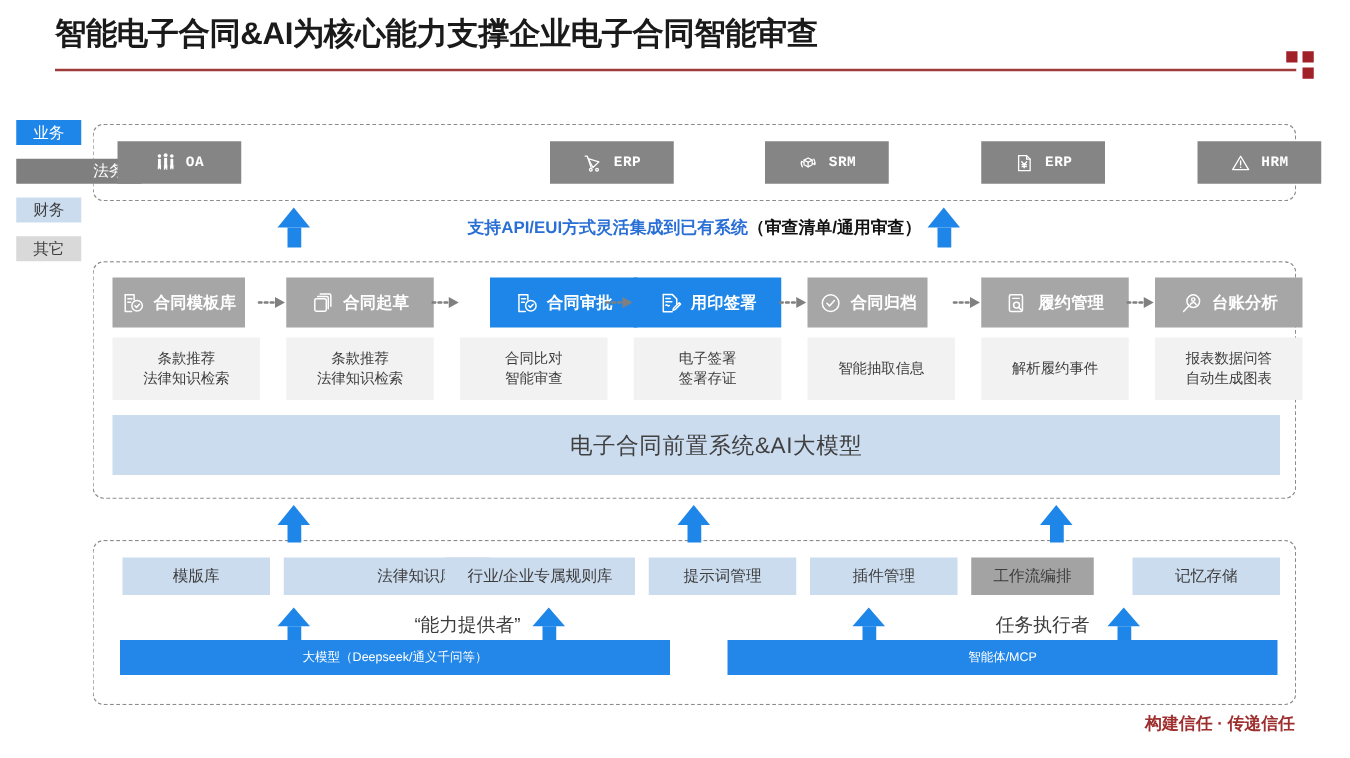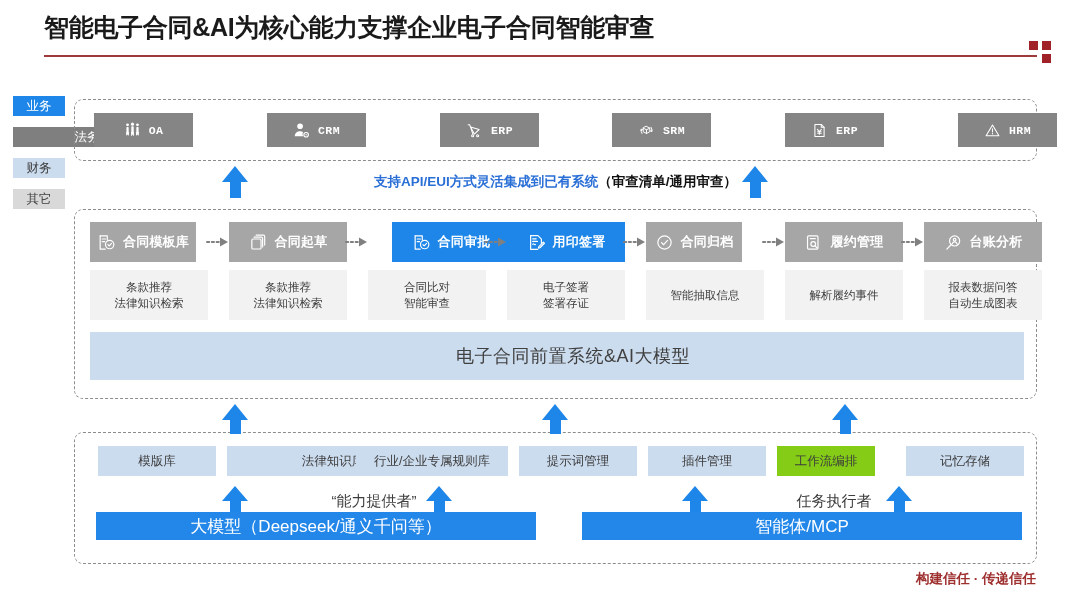--- a/index.html
+++ b/index.html
@@ -112,21 +112,21 @@
   }
 
   .role-label {
     position: absolute; top: 489px; height: 24px; line-height: 24px;
     font-size: 15px; color: #3d3d3d; text-align: center; white-space: nowrap;
   }
 
   .llm-bar {
     position: absolute; top: 512px; height: 28px; background: #2287e8;
     display: flex; align-items: center; justify-content: center;
-    color: #ffffff; font-size: 17px; white-space: nowrap;
+    color: #ffffff; font-size: 10px; white-space: nowrap;
   }
 
   
   .footer {
     position: absolute; right: 44px; top: 570px;
     font-size: 13.5px; font-weight: 700; color: #9e2f2f; white-space: nowrap;
   }
 </style>
 </head>
 <body>
@@ -165,31 +165,20 @@
           <rect x="10.1" y="14" width="1.3" height="5.5"></rect>
           <rect x="12.6" y="14" width="1.3" height="5.5"></rect>
           <circle cx="19" cy="4" r="2"></circle>
           <rect x="17.4" y="7" width="3.2" height="11" rx="1"></rect>
           <rect x="17.2" y="14" width="1.2" height="5"></rect>
           <rect x="19.6" y="14" width="1.2" height="5"></rect>
         </svg>
       </span>
       <span>OA</span>
     </div>
-    <div class="sys-chip" style="left: 193px; background: rgb(133, 133, 133);">
-      <span class="ico">
-        <svg viewBox="0 0 24 24" width="17" height="17" fill="currentColor">
-          <circle cx="10" cy="6" r="4"></circle>
-          <path d="M2.5 20c0-4.2 3.4-7 7.5-7 1.6 0 3.1.4 4.3 1.2-.5.8-.8 1.8-.8 2.8 0 1.1.3 2.1.9 3H2.5z"></path>
-          <circle cx="18.5" cy="18" r="3.2" fill="none" stroke="currentColor" stroke-width="1.6"></circle>
-          <circle cx="18.5" cy="18" r="1"></circle>
-        </svg>
-      </span>
-      <span>CRM</span>
-    </div>
     <div class="sys-chip" style="left: 366px; background: rgb(133, 133, 133);">
       <span class="ico">
         <svg viewBox="0 0 24 24" width="17" height="17" fill="none" stroke="currentColor" stroke-width="1.5" stroke-linecap="round" stroke-linejoin="round">
           <path d="M3 4h2.2l1.2 3"></path>
           <path d="M6.4 7 L18.5 10.6 L11.8 17 Z"></path>
           <path d="M7.2 9.3 L9.8 17.4"></path>
           <circle cx="9.4" cy="19.4" r="1.5"></circle>
           <circle cx="16.4" cy="19.4" r="1.5"></circle>
         </svg>
       </span>
@@ -395,21 +384,21 @@
       <div class="stem" style="left: 7.5px; top: 16px; width: 11px; height: 14px; background: rgb(29, 134, 232);"></div>
     </div>
   </div>
 
 <div id="found-area">
     <div class="fbox" style="left: 98px; width: 118px; background: rgb(204, 220, 239);">模版库</div>
     <div class="fbox" style="left: 227px; width: 118px; background: rgb(204, 220, 239); padding-left: 47px;">法律知识库</div>
     <div class="fbox" style="left: 356px; width: 152px; background: rgb(204, 220, 239);">行业/企业专属规则库</div>
     <div class="fbox" style="left: 519px; width: 118px; background: rgb(204, 220, 239);">提示词管理</div>
     <div class="fbox" style="left: 648px; width: 118px; background: rgb(204, 220, 239);">插件管理</div>
-    <div class="fbox" style="left: 777px; width: 98px; background: #84cc16;">工作流编排</div>
+    <div class="fbox" style="left: 777px; width: 98px; background: #a3a3a3;">工作流编排</div>
     <div class="fbox" style="left: 906px; width: 118px; background: rgb(204, 220, 239);">记忆存储</div>
     <div class="role-label" style="left: 254px; width: 240px;">“能力提供者”</div>
     <div class="uarrow" style="left: 222px; top: 486px; width: 26px; height: 27px;">
       <div class="head" style="border-left-width: 13px; border-right-width: 13px; border-bottom: 15px solid rgb(29, 134, 232);"></div>
       <div class="stem" style="left: 7.5px; top: 15px; width: 11px; height: 12px; background: rgb(29, 134, 232);"></div>
     </div>
     <div class="uarrow" style="left: 426px; top: 486px; width: 26px; height: 27px;">
       <div class="head" style="border-left-width: 13px; border-right-width: 13px; border-bottom: 15px solid rgb(29, 134, 232);"></div>
       <div class="stem" style="left: 7.5px; top: 15px; width: 11px; height: 12px; background: rgb(29, 134, 232);"></div>
     </div>

